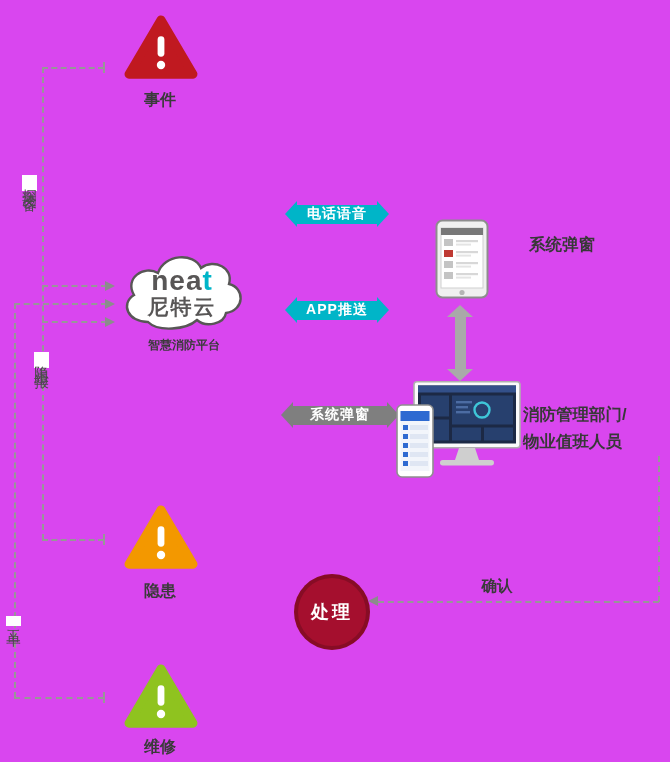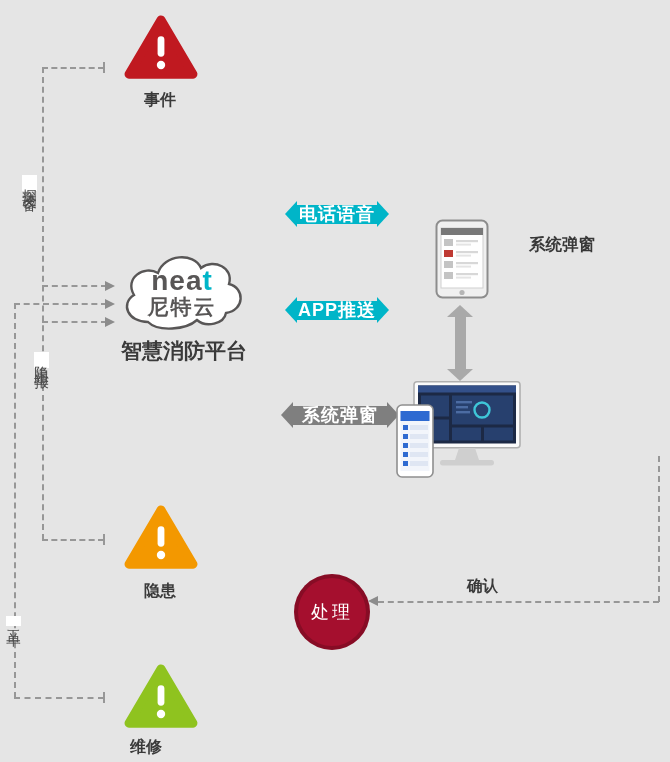--- a/index.html
+++ b/index.html
@@ -1,18 +1,18 @@
 <!DOCTYPE html>
 <html style="--alarm-red: #c01920; --warn-orange: #f39800; --ok-green: #8fc31f; --teal: #00b5c8; --gray-arrow: #7f7f7f; --handle-red: #a50f2e;"><head>
 <meta charset="utf-8">
 <style>
   *{margin:0;padding:0;box-sizing:border-box}
   html,body{background:#fff}
   body{font-family:"Liberation Sans","DejaVu Sans",sans-serif;color:#3c3c3c}
-  #canvas{position:relative;width:670px;height:762px;background:#e5e5e5;overflow:hidden}
+  #canvas{position:relative;width:670px;height:762px;background:#d946ef;overflow:hidden}
 
   .abs{position:absolute}
 
   
   .dashH{position:absolute;height:0;border-top:2px dashed #979797}
   .dashV{position:absolute;width:0;border-left:2px dashed #979797}
   .tick{position:absolute;width:2px;height:11px;background:#979797}
   .ah-r{position:absolute;width:0;height:0;border-top:5px solid transparent;border-bottom:5px solid transparent;border-left:10px solid #8c8c8c}
   .ah-l{position:absolute;width:0;height:0;border-top:5.5px solid transparent;border-bottom:5.5px solid transparent;border-right:10px solid #8c8c8c}
 
@@ -25,40 +25,40 @@
   .tri .exc{fill:#fff}
 
   .node-label{position:absolute;font-size:16px;font-weight:700;color:#3a3a3a;text-align:center}
   .vlabel{position:absolute;writing-mode:vertical-rl;text-orientation:upright;font-size:14.5px;color:#4b4b4b;letter-spacing:3px;background:#fff;padding:2px 0;line-height:1}
 
   
   .cloud path.cl{fill:#fff;stroke:#585656;stroke-width:2.4}
   .logo-latin{font-weight:700;font-size:28px;fill:#585656;letter-spacing:1px;font-family:"Liberation Sans","DejaVu Sans",sans-serif}
   .logo-latin .accent{fill:var(--teal,#00b5c8)}
   .logo-cn{font-weight:700;font-size:21px;fill:#585656;letter-spacing:2px;font-family:"Liberation Sans","DejaVu Sans",sans-serif}
-  .platform-label{position:absolute;font-size:21px;font-weight:700;color:#3a3a3a;text-align:center}
+  .platform-label{position:absolute;font-size:12px;font-weight:700;color:#3a3a3a;text-align:center}
 
   
   .darrow{position:absolute;display:flex;align-items:center;height:28px}
   .darrow .hl{width:0;height:0;border-top:13px solid transparent;border-bottom:13px solid transparent;border-right:12px solid var(--ac)}
   .darrow .hr{width:0;height:0;border-top:13px solid transparent;border-bottom:13px solid transparent;border-left:12px solid var(--ac)}
-  .darrow .shaft{flex:1;height:19px;background:var(--ac);color:#fff;font-size:18px;font-weight:700;display:flex;align-items:center;justify-content:center;letter-spacing:1px;white-space:nowrap}
+  .darrow .shaft{flex:1;height:19px;background:var(--ac);color:#fff;font-size:14px;font-weight:700;display:flex;align-items:center;justify-content:center;letter-spacing:1px;white-space:nowrap}
   .darrow.teal{--ac:var(--teal,#00b5c8)}
   .darrow.gray{--ac:var(--gray-arrow,#7f7f7f)}
 
   
   .varrow{position:absolute;display:flex;flex-direction:column;align-items:center}
   .varrow .vt{width:0;height:0;border-left:13px solid transparent;border-right:13px solid transparent;border-bottom:12px solid #a9a9a9}
   .varrow .vb{width:0;height:0;border-left:13px solid transparent;border-right:13px solid transparent;border-top:12px solid #a9a9a9}
   .varrow .vshaft{width:11px;flex:1;background:#a9a9a9}
 
   .actor-label{position:absolute;font-size:16.5px;font-weight:600;color:#383838;line-height:27px}
-  .confirm-label{position:absolute;font-size:15.5px;font-weight:600;color:#3a3a3a;}
-
-  .handle-circle{position:absolute;width:76px;height:76px;border-radius:50%;background:var(--handle-red,#a50f2e);box-shadow:inset 0 0 0 4px rgba(0,0,0,.18);display:flex;align-items:center;justify-content:center;color:#fff;font-size:18px;font-weight:400;letter-spacing:3px}
+  .confirm-label{position:absolute;font-size:15.5px;font-weight:600;color:#3a3a3a;text-align:center}
+
+  .handle-circle{position:absolute;width:76px;height:76px;border-radius:50%;background:var(--handle-red,#a50f2e);box-shadow:inset 0 0 0 4px rgba(0,0,0,.18);display:flex;align-items:center;justify-content:center;color:#fff;font-size:18px;font-weight:700;letter-spacing:3px}
 </style>
 </head>
 <body>
 
 <div id="canvas">
 
   <svg class="tri red" style="left:122px;top:13px" width="78" height="70" viewBox="0 0 80 72">
     <polygon points="40,7 73,63 7,63"></polygon>
     <rect class="exc" x="36.5" y="24" width="7" height="21" rx="3.5"></rect>
     <circle class="exc" cx="40" cy="53.5" r="4.3"></circle>
@@ -70,21 +70,21 @@
     <rect class="exc" x="36.5" y="24" width="7" height="21" rx="3.5"></rect>
     <circle class="exc" cx="40" cy="53.5" r="4.3"></circle>
   </svg>
   <div class="node-label" style="left:120px;top:581px;width:80px">隐患</div>
 
   <svg class="tri green" style="left:122px;top:662px" width="78" height="70" viewBox="0 0 80 72">
     <polygon points="40,7 73,63 7,63"></polygon>
     <rect class="exc" x="36.5" y="24" width="7" height="21" rx="3.5"></rect>
     <circle class="exc" cx="40" cy="53.5" r="4.3"></circle>
   </svg>
-  <div class="node-label" style="left:106px;top:737px;width:80px">维修</div>
+  <div class="node-label" style="left:120px;top:737px;width:80px">维修</div>
 
   <div class="dashH" style="left:42px;top:67px;width:62px"></div>
   <div class="tick" style="left:103px;top:62px"></div>
   <div class="dashV" style="left:42px;top:67px;height:473px"></div>
   <div class="dashH" style="left:42px;top:539px;width:62px"></div>
   <div class="tick" style="left:103px;top:534px"></div>
 
   <div class="dashV" style="left:14px;top:303px;height:395px"></div>
   <div class="dashH" style="left:14px;top:697px;width:90px"></div>
   <div class="tick" style="left:103px;top:692px"></div>
@@ -175,20 +175,24 @@
     <rect x="7" y="53" width="5" height="5" fill="#2e6ad1"></rect>
       <rect x="14" y="53" width="18" height="5" fill="#dfe6f3"></rect>
     <rect x="7" y="62" width="5" height="5" fill="#2e6ad1"></rect>
       <rect x="14" y="62" width="18" height="5" fill="#dfe6f3"></rect>
     <rect x="7" y="71" width="5" height="5" fill="#2e6ad1"></rect>
       <rect x="14" y="71" width="18" height="5" fill="#dfe6f3"></rect>
     <rect x="7" y="80" width="5" height="5" fill="#2e6ad1"></rect>
       <rect x="14" y="80" width="18" height="5" fill="#dfe6f3"></rect>
   </svg>
 
+  <div class="actor-label" style="left:523px;top:401px">
+    <div>消防管理部门/</div>
+    <div>物业值班人员</div>
+  </div>
 
   <div class="dashV" style="left:658px;top:456px;height:146px"></div>
   <div class="dashH" style="left:378px;top:601px;width:281px"></div>
   <div class="ah-l" style="left:368px;top:596px"></div>
   <div class="confirm-label" style="left:467px;top:576px;width:60px">确认</div>
 
   <div class="handle-circle" style="left:294px;top:574px">
     <span>处理</span>
   </div>
 

